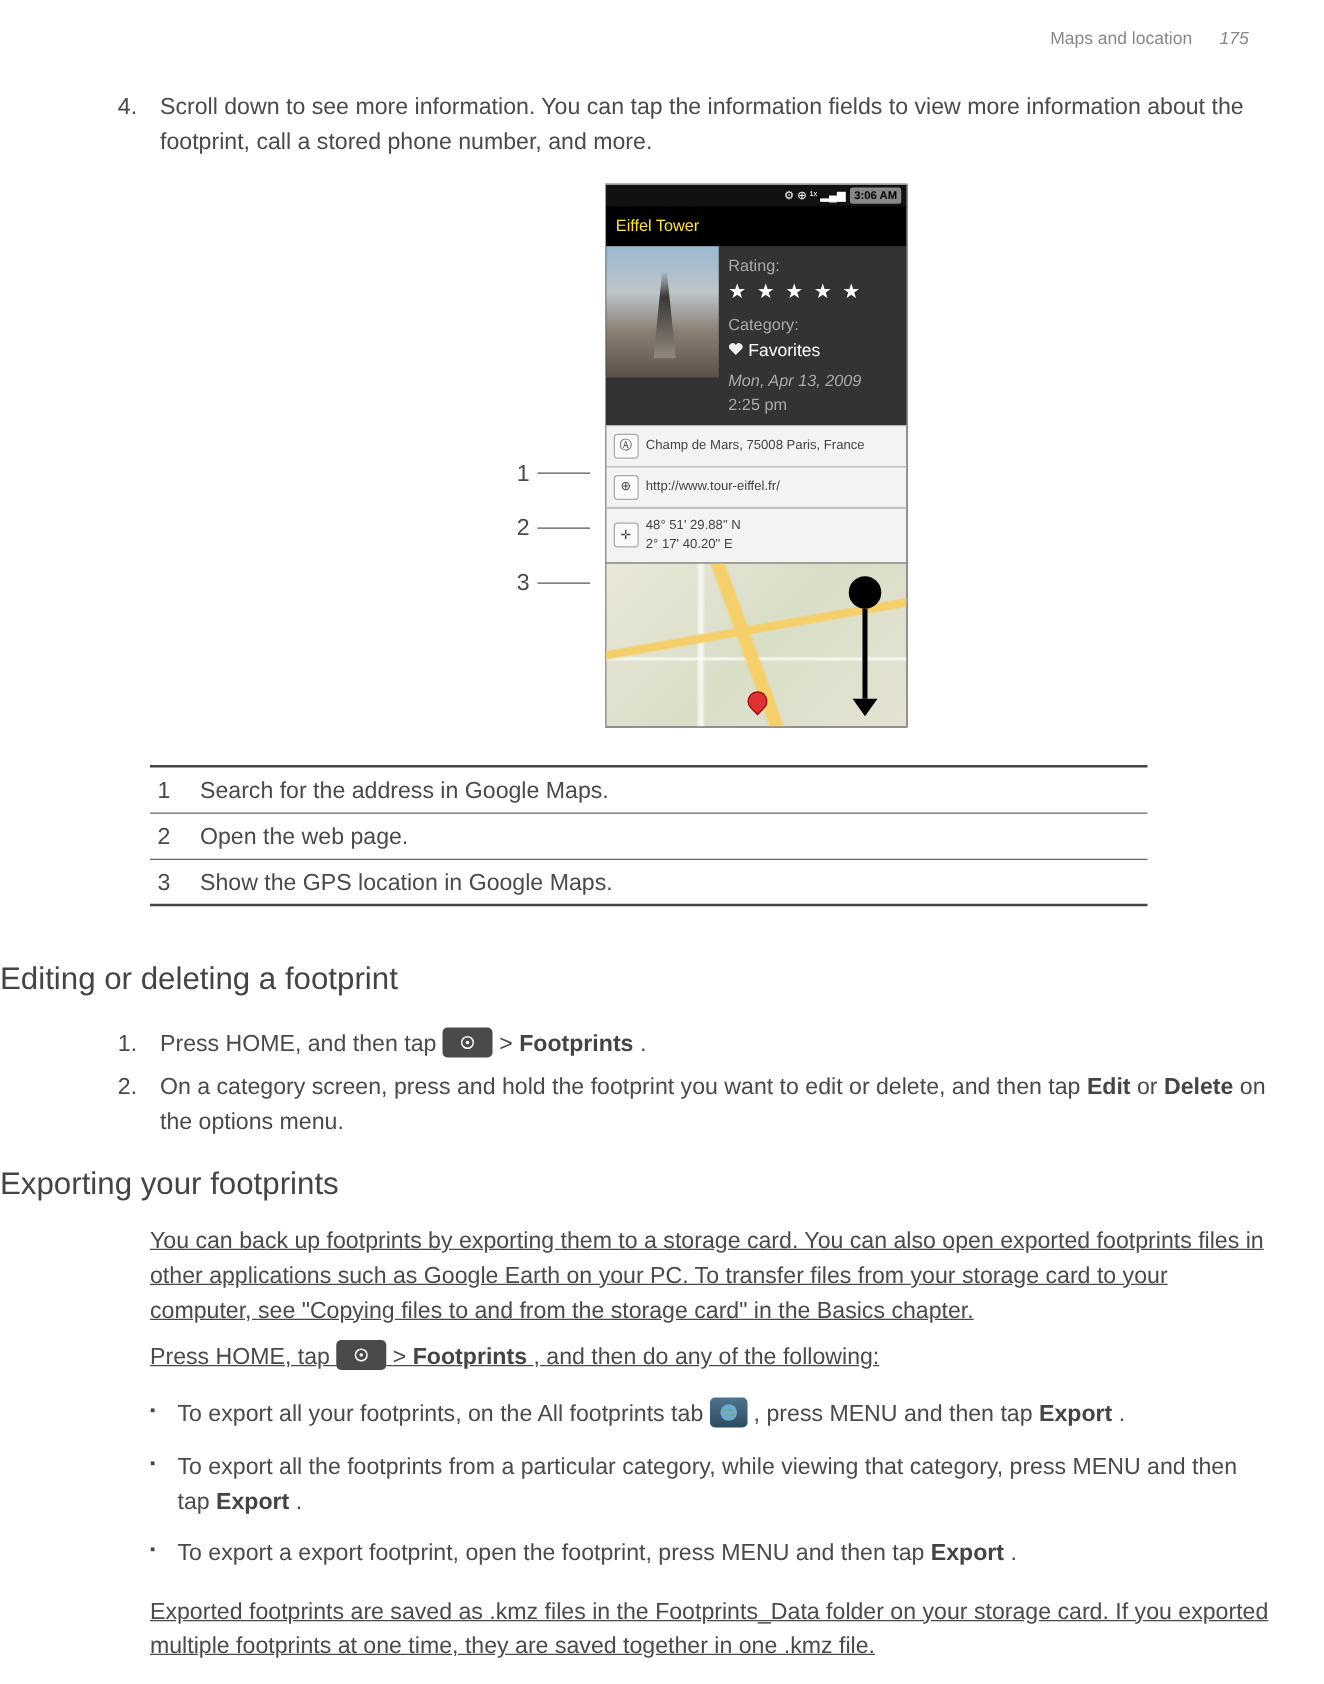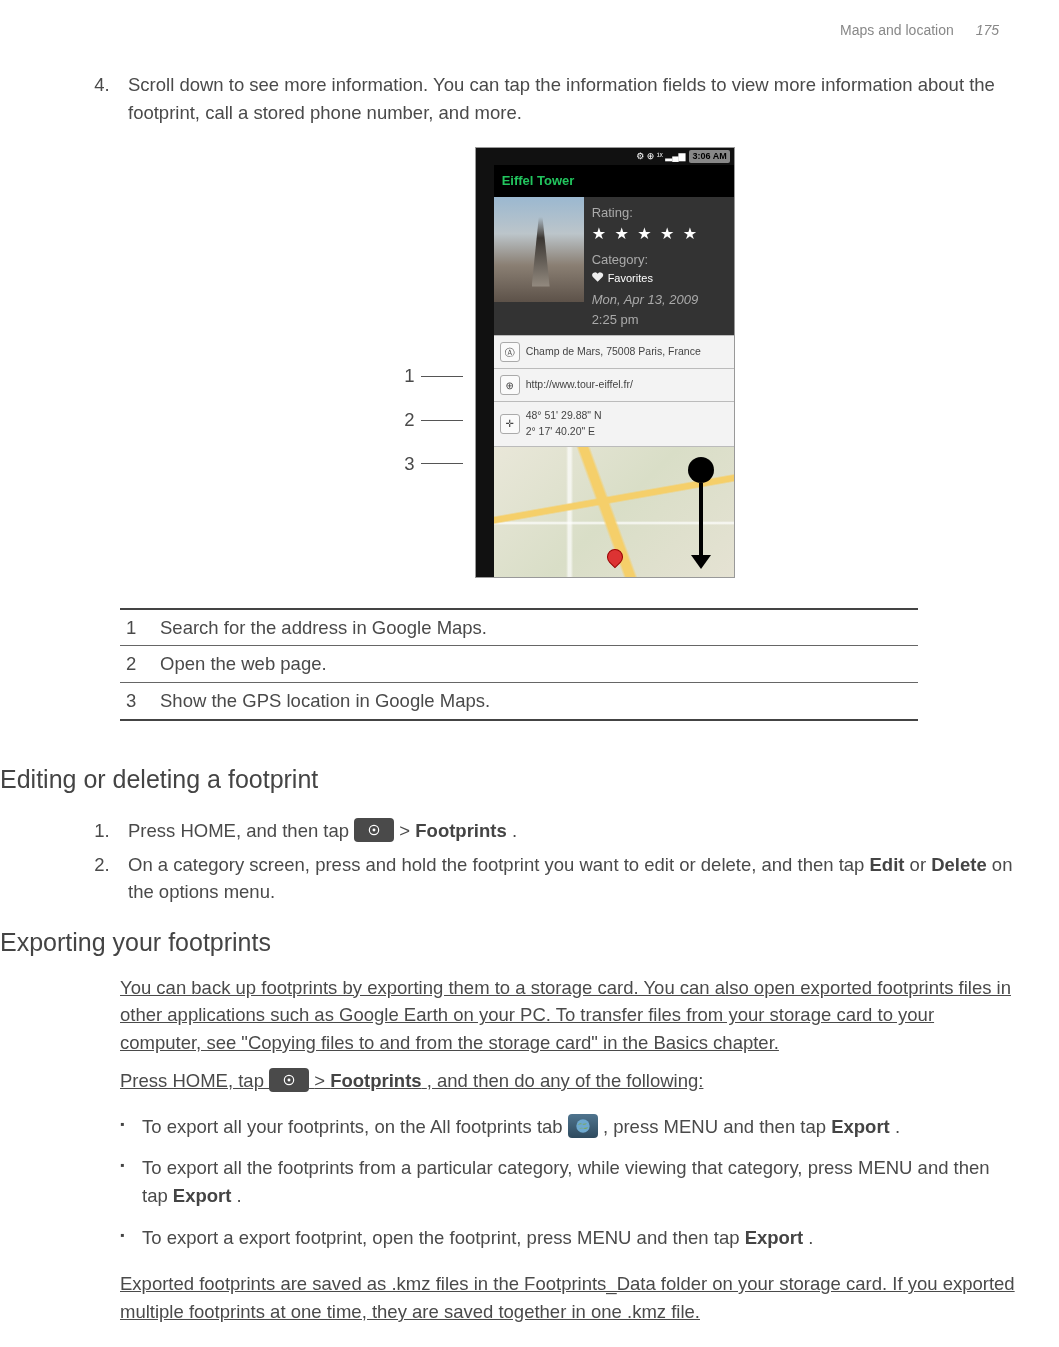--- a/index.html
+++ b/index.html
@@ -55,21 +55,20 @@
     .callout-line {
       width: 42px;
       height: 1px;
       background: #555;
     }
     .phone {
       width: 240px;
       border: 1px solid #999;
       background: #111;
       font-size: 10.5px;
-      padding-left: 18px;
     }
     .status-bar {
       background: #111;
       color: #fff;
       display: flex;
       justify-content: flex-end;
       align-items: center;
       padding: 2px 4px;
       gap: 4px;
       font-size: 9px;
@@ -77,23 +76,23 @@
     .status-bar .time-box {
       background: #888;
       color: #000;
       border-radius: 2px;
       padding: 0 3px;
       font-weight: bold;
       text-align: center;
     }
     .title-bar {
       background: #000;
-      color: #22c55e;
+      color: #fde047;
       padding: 6px 8px;
-      font-weight: bold;
+      font-weight: normal;
       font-size: 13px;
     }
     .info-header {
       display: flex;
       background: #333;
       color: #ccc;
     }
     .thumb {
       width: 90px;
       height: 105px;
@@ -308,21 +307,21 @@
     </div>
     <div class="title-bar">Eiffel Tower</div>
     <div class="info-header">
       <div class="thumb"></div>
       <div class="meta">
         <div class="label">Rating:</div>
         <div class="stars">★ ★ ★ ★ ★</div>
         <div class="label" style="margin-top:4px;">Category:</div>
         <div class="cat">
           <div class="heart"></div>
-          <span style="font-size:11px; color:#fff;">Favorites</span>
+          <span style="font-size:14px; color:#fff;">Favorites</span>
         </div>
         <div class="label" style="margin-top:4px;font-style:italic;">Mon, Apr 13, 2009</div>
         <div class="label">2:25 pm</div>
       </div>
     </div>
     <div class="info-row">
       <div class="icon">Ⓐ</div>
       <span>Champ de Mars, 75008 Paris, France</span>
     </div>
     <div class="info-row">

